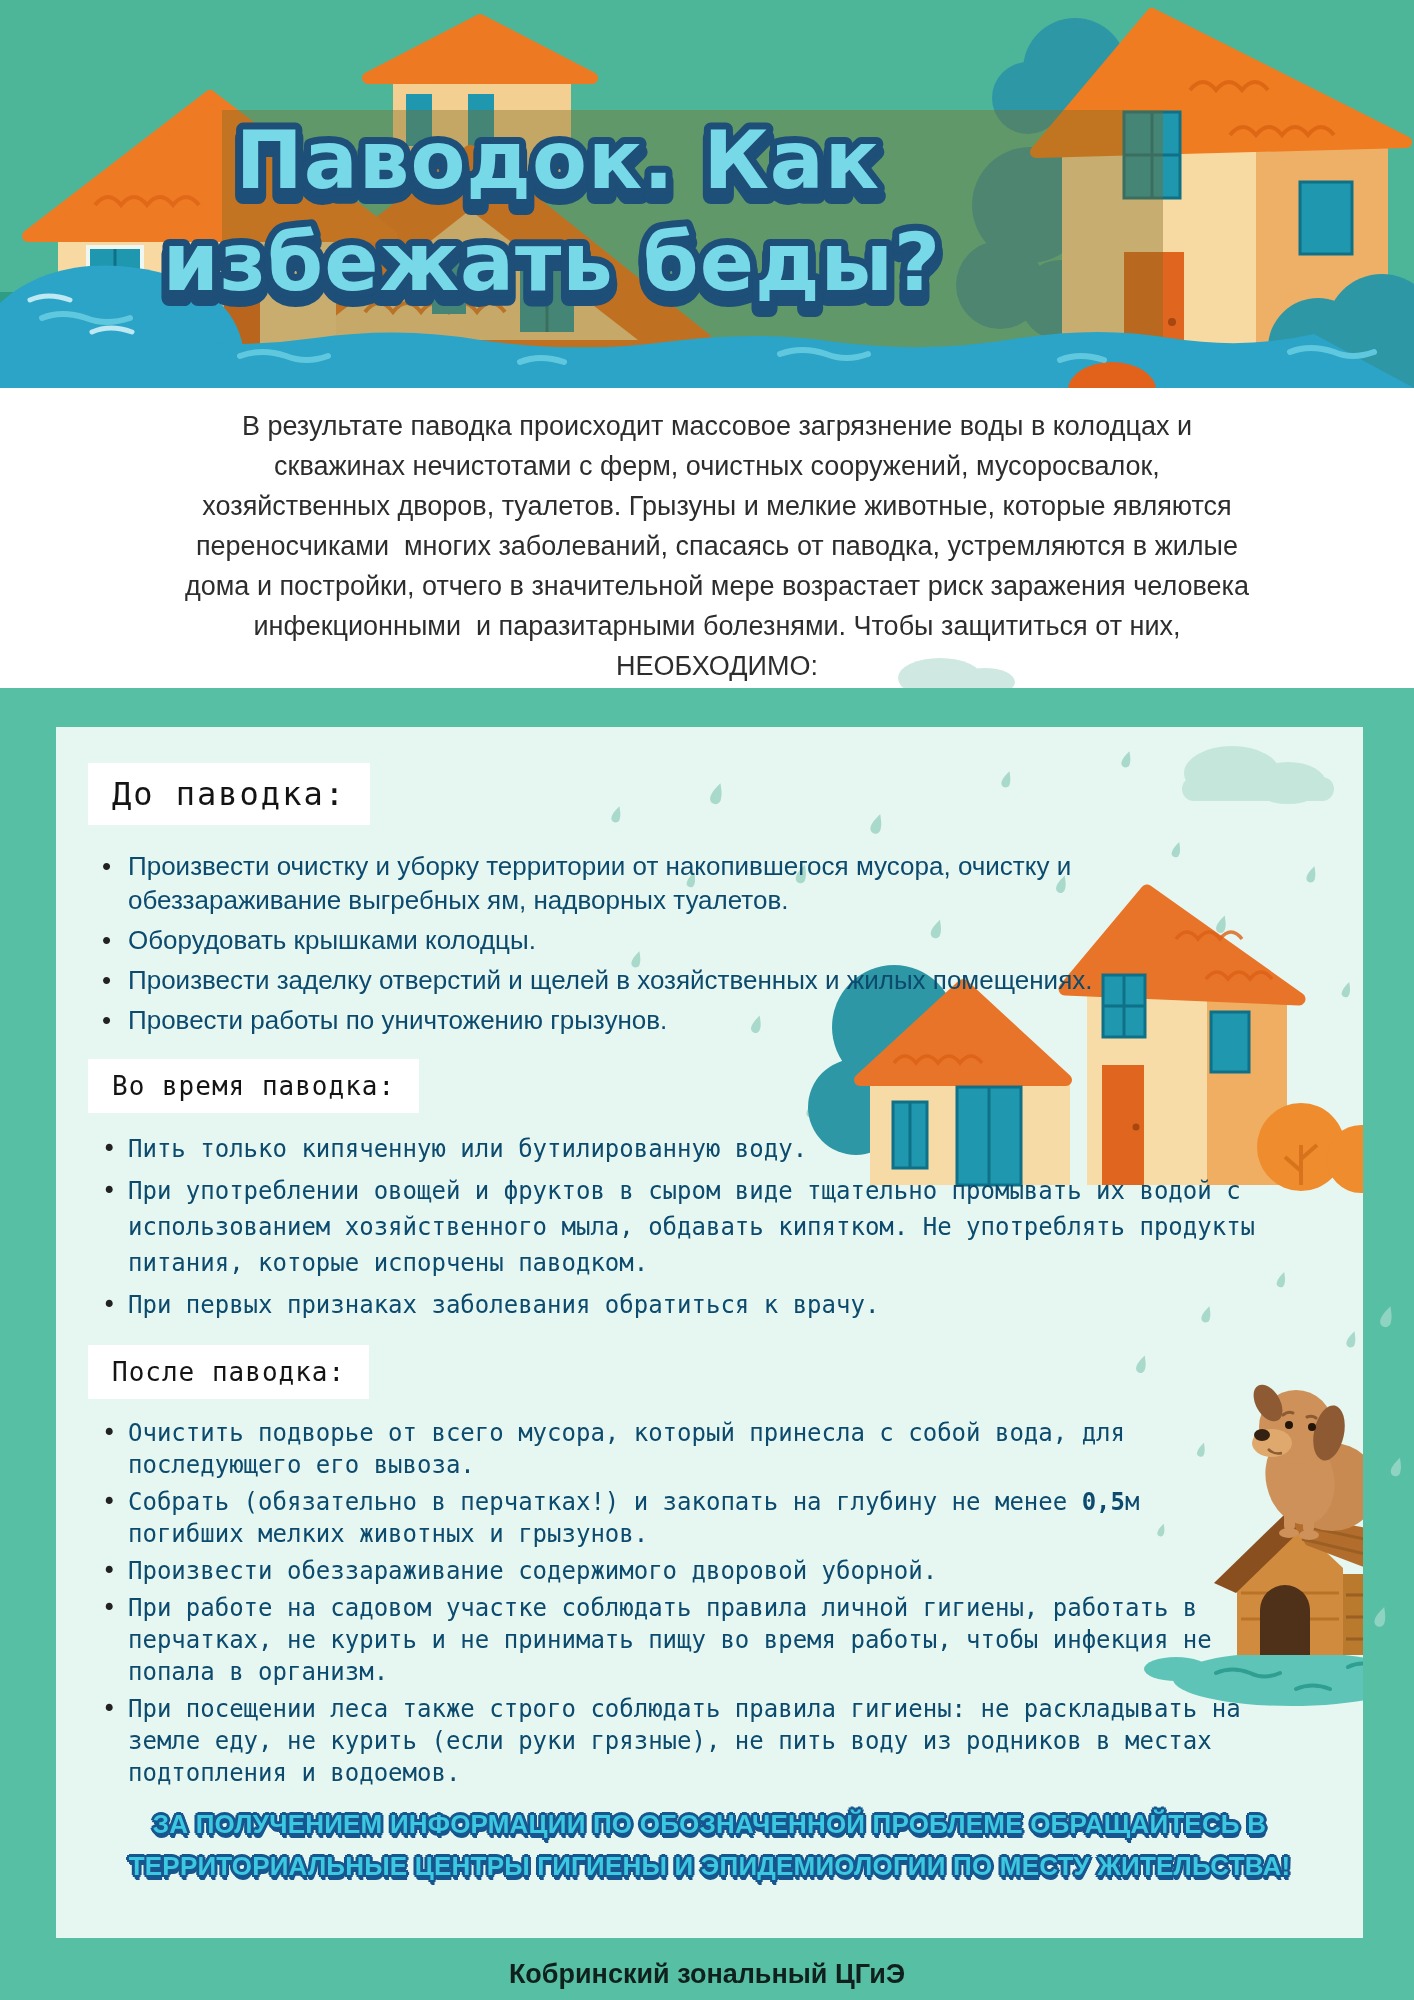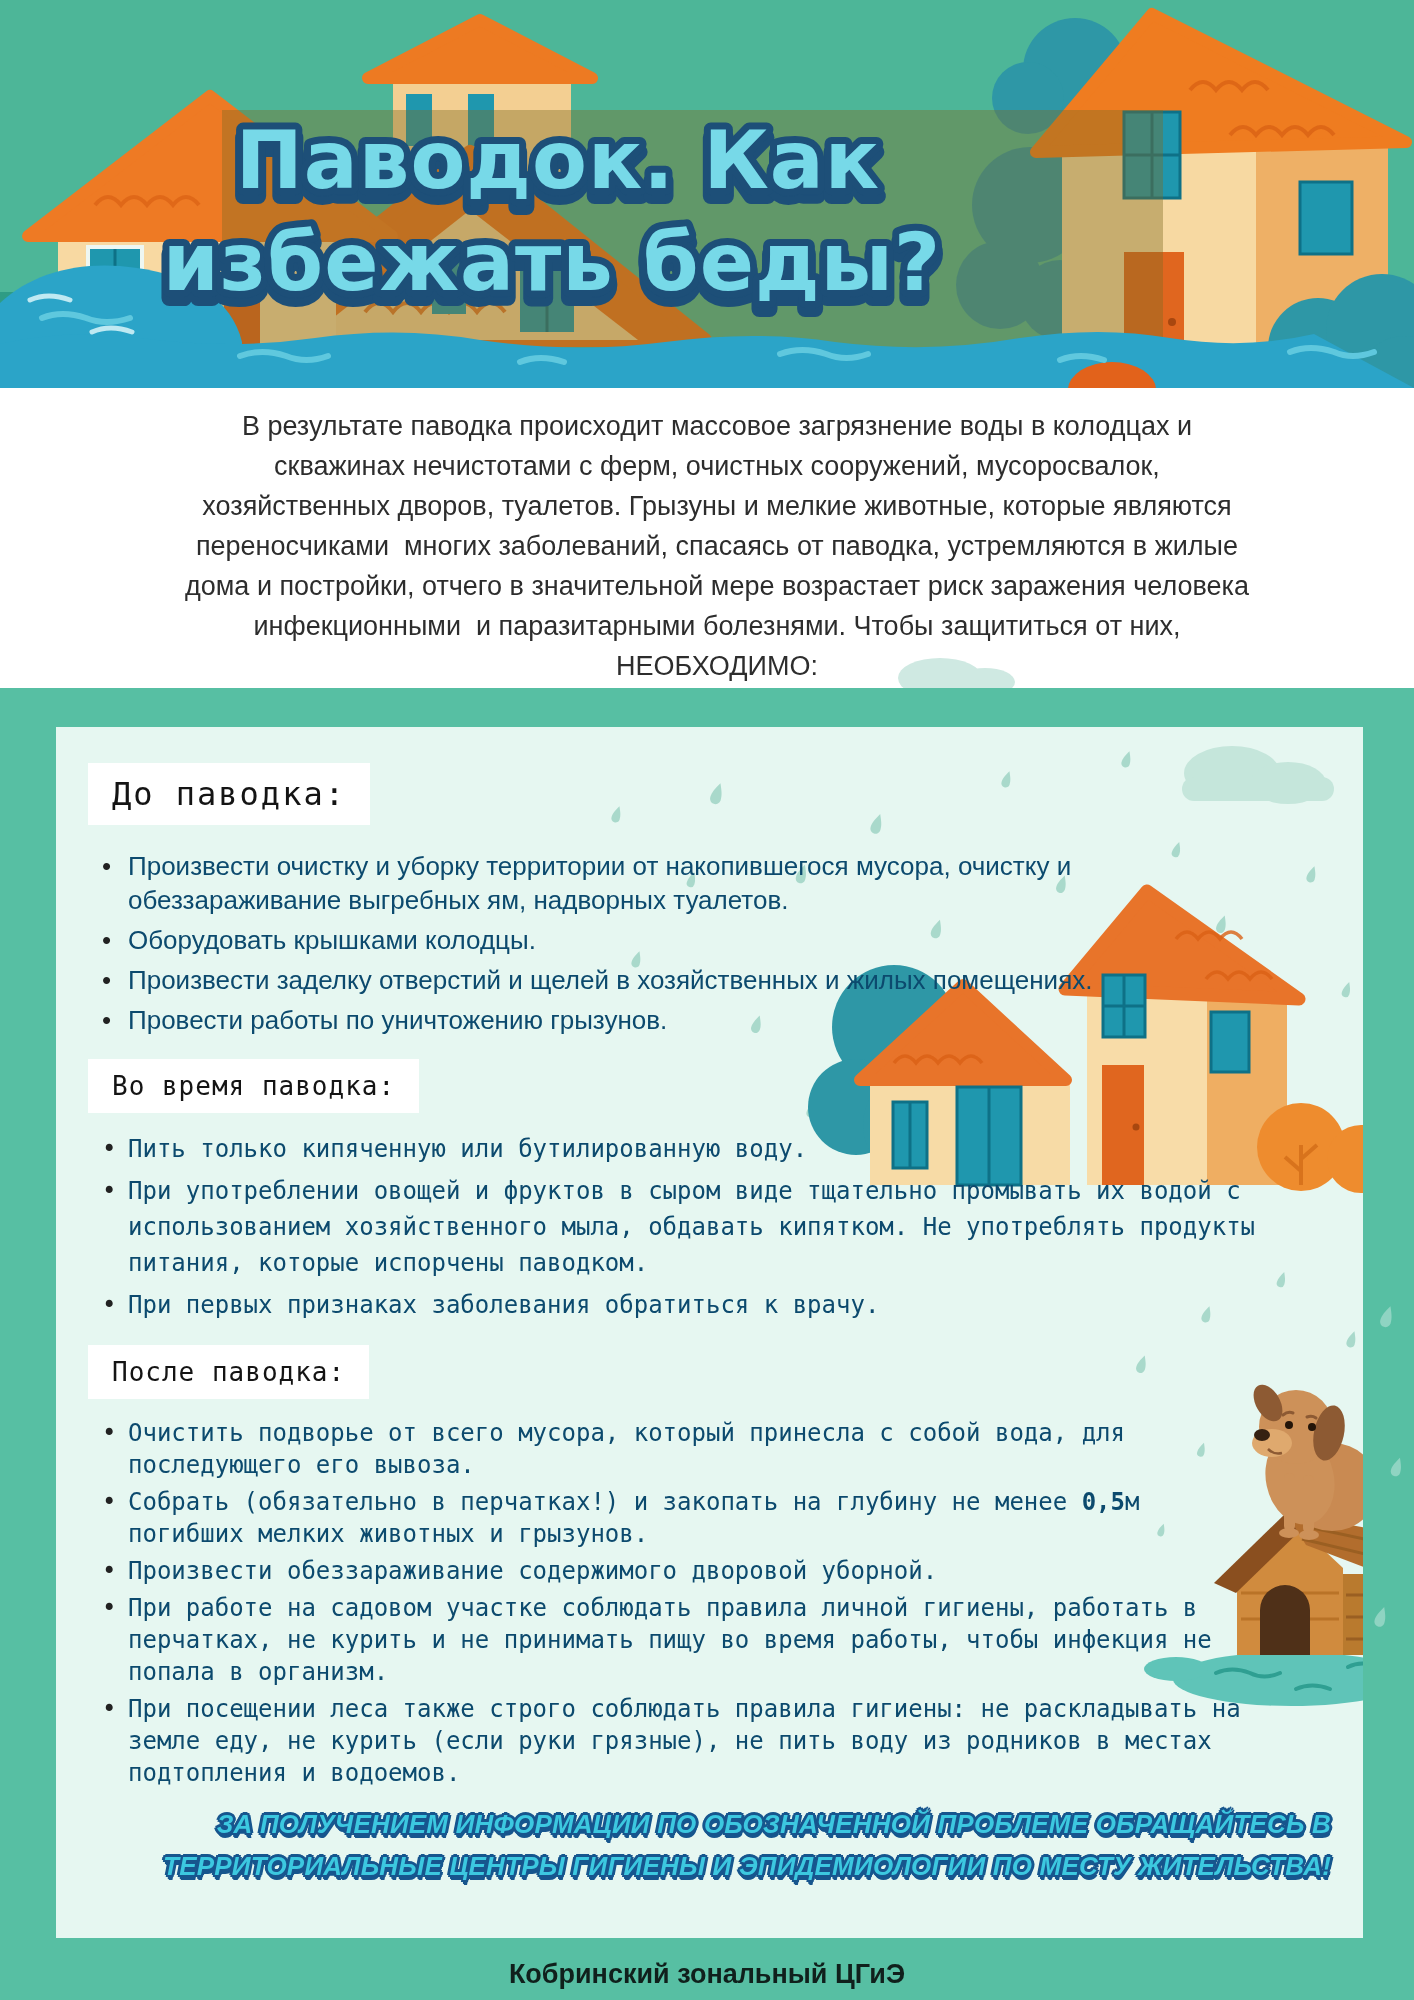--- a/index.html
+++ b/index.html
@@ -45,21 +45,21 @@
   }
   ul.list-0 { margin-top:24px; width:1060px; font-family:"Liberation Sans", sans-serif;
               font-size:26px; line-height:34px; }
   ul.list-0 li { margin-bottom:6px; }
   ul.list-1 { margin-top:18px; width:1180px; font-family:"DejaVu Sans Mono", monospace;
               font-size:24px; line-height:36px; }
   ul.list-1 li { margin-bottom:6px; }
   ul.list-2 { margin-top:18px; width:1180px; font-family:"DejaVu Sans Mono", monospace;
               font-size:24px; line-height:32px; }
   ul.list-2 li { margin-bottom:5px; }
-  .notice { margin-top:14px; width:1243px; text-align:right;font-style:italic; }
+  .notice { margin-top:14px; width:1243px; text-align:center; }
   .notice div {
     white-space:nowrap; font-weight:bold; font-size:26px; line-height:42px;
     color:#3cc8e0; letter-spacing:0.2px;
     text-shadow:
       -2px -2px 0 #17568e, 2px -2px 0 #17568e, -2px 2px 0 #17568e, 2px 2px 0 #17568e,
       -3px 0 0 #17568e, 3px 0 0 #17568e, 0 -3px 0 #17568e, 0 3px 0 #17568e,
       0 4px 0 #17568e, 1px 5px 0 #17568e;
   }
   .border-rain { position:absolute; left:0; top:0; z-index:3; pointer-events:none; }
   .footer-bar {

